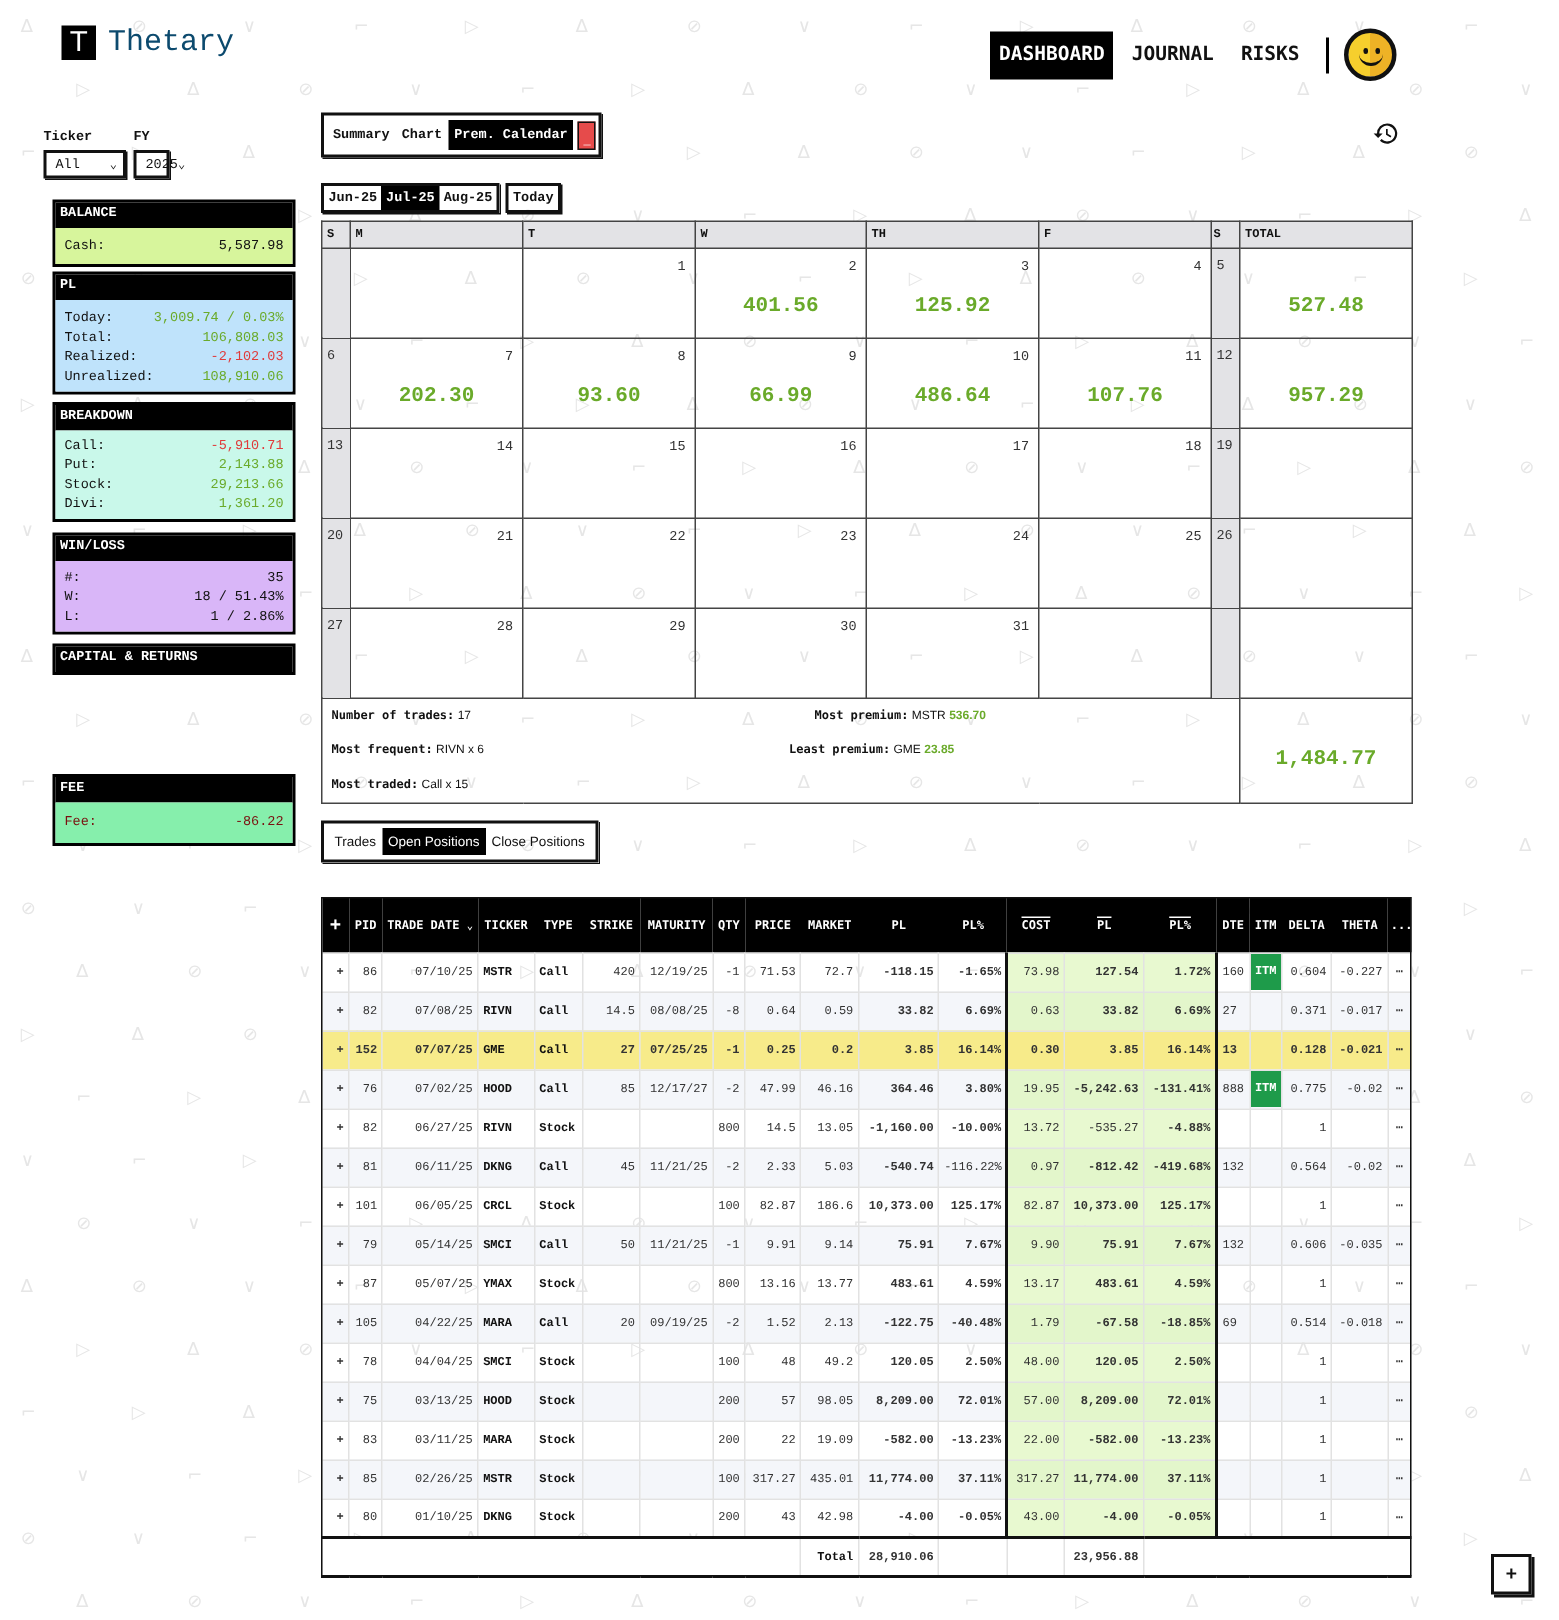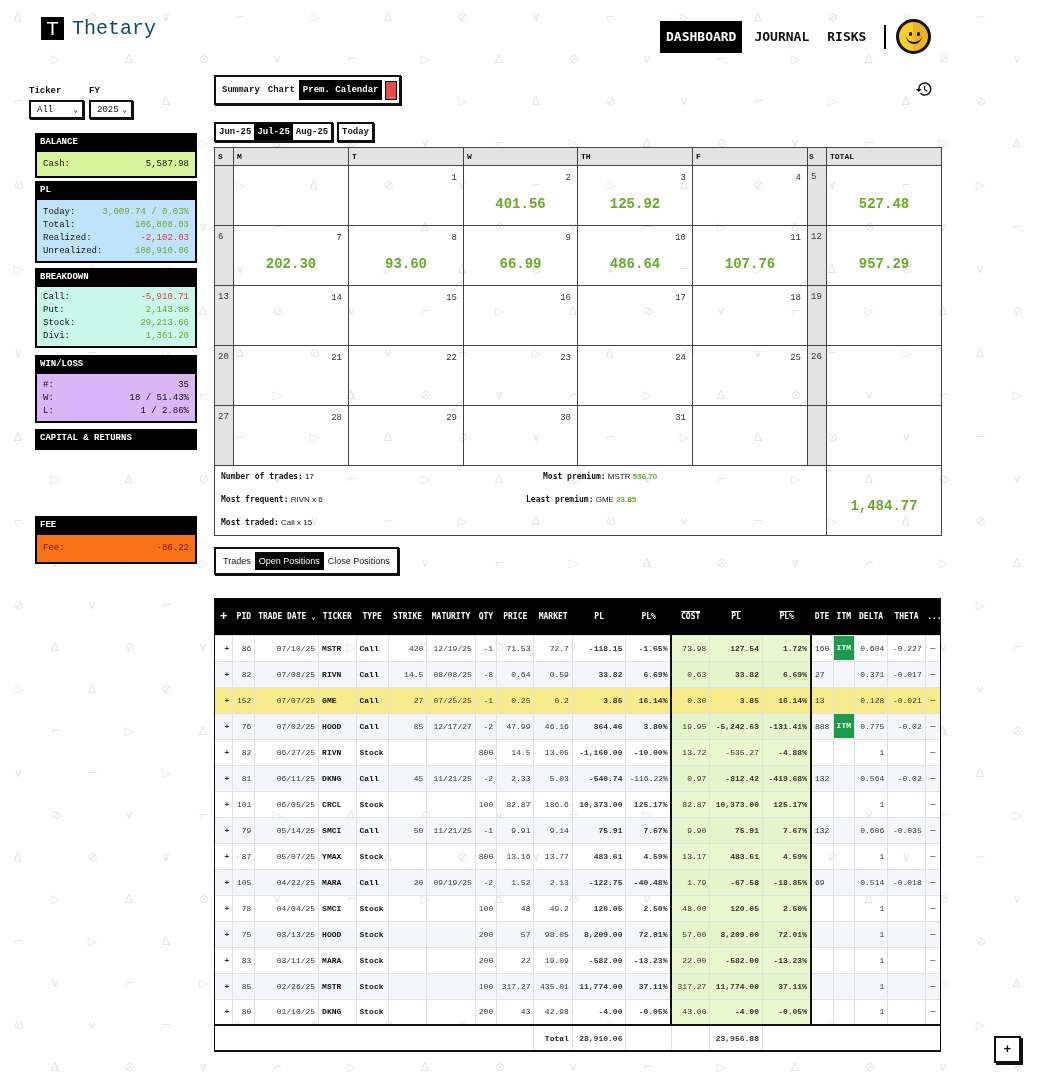--- a/index.html
+++ b/index.html
@@ -67,21 +67,21 @@
 
   
   .postabs { position: absolute; left: 214px; top: 547px; border: 2px solid #111; display: flex; padding: 3px; box-shadow: 1px 1px 0 #111; }
   .postabs .tab { font-family: "Liberation Sans", sans-serif; font-weight: normal; font-size: 9px; height: 18px; }
 
   
   .pos-table { position: absolute; left: 214px; top: 598px; width: 727px; border-collapse: collapse; table-layout: fixed; font-size: 8px; }
   .pos-table th { background: #000; color: #fff; font-weight: bold; font-size: 8px; height: 37px; font-family: "DejaVu Sans Mono", monospace; padding: 0 2px; }
   .pos-table td { height: 26px; border: 1px solid #e2e2e2; padding: 0 3px; text-align: right; white-space: nowrap; color: #333; }
   .pos-table tbody tr:nth-child(even) td { background: #f4f6fa; }
-  .pos-table tr.hl td { background: #f7eb8a !important; }
+  .pos-table tr.hl td { background: #f7eb8a !important; font-weight: bold; }
   .pos-table td.cb { background: #e8f9d0; }
   .pos-table tbody tr:nth-child(even) td.cb { background: #e3f6cb; }
   .pos-table td.lb { border-left: 2px solid #111; }
   .pos-table td.rb { border-right: 2px solid #111; }
   .pos-table td.tk, .pos-table td.ty { text-align: left; font-weight: bold; color: #111; }
   .pos-table td.itm { padding: 0; }
   .itm-badge { display: block; background: #1e9b4a; color: #fff; font-weight: bold; height: 24px; line-height: 24px; text-align: center; }
   .pos-table td.more { text-align: center; }
   .pos-table tfoot td { height: 26px; background: #fff; border-top: 2px solid #111; border-bottom: 2px solid #111; }
   .pos-table .ovl { text-decoration: overline; }
@@ -478,21 +478,21 @@
 
 <div class="filter" style="left:29px">
   <label>Ticker</label>
   <div class="select" style="width:55px">
     <span>All</span>
     <span class="chev">⌄</span>
   </div>
 </div>
 <div class="filter" style="left:89px">
   <label>FY</label>
-  <div class="select" style="width:44px">
+  <div class="select" style="width:24px">
     <span>2025</span>
     <span class="chev">⌄</span>
   </div>
 </div>
 
 <div class="card" style="top:133px">
   <div class="hd">BALANCE</div>
   <div class="bd" style="background:#d7f59c; padding-top:6px; padding-bottom:5px">
     <div class="row">
         <span>Cash:</span>
@@ -562,21 +562,21 @@
       </div>
   </div>
 </div>
 
 <div class="card" style="top:429px">
   <div class="hd">CAPITAL &amp; RETURNS</div>
 </div>
 
 <div class="card" style="top:516px">
   <div class="hd">FEE</div>
-  <div class="bd" style="background:#f97316; padding-top:7px; padding-bottom:7px">
+  <div class="bd" style="background:#86efac; padding-top:7px; padding-bottom:7px">
     <div class="row" style="color:#7a1010">
         <span>Fee:</span>
         <span>-86.22</span>
       </div>
   </div>
 </div>
 
 <div class="tabbox" style="left:214px; top:75px; height:30px">
   <div class="tab">Summary</div>
   <div class="tab">Chart</div>

